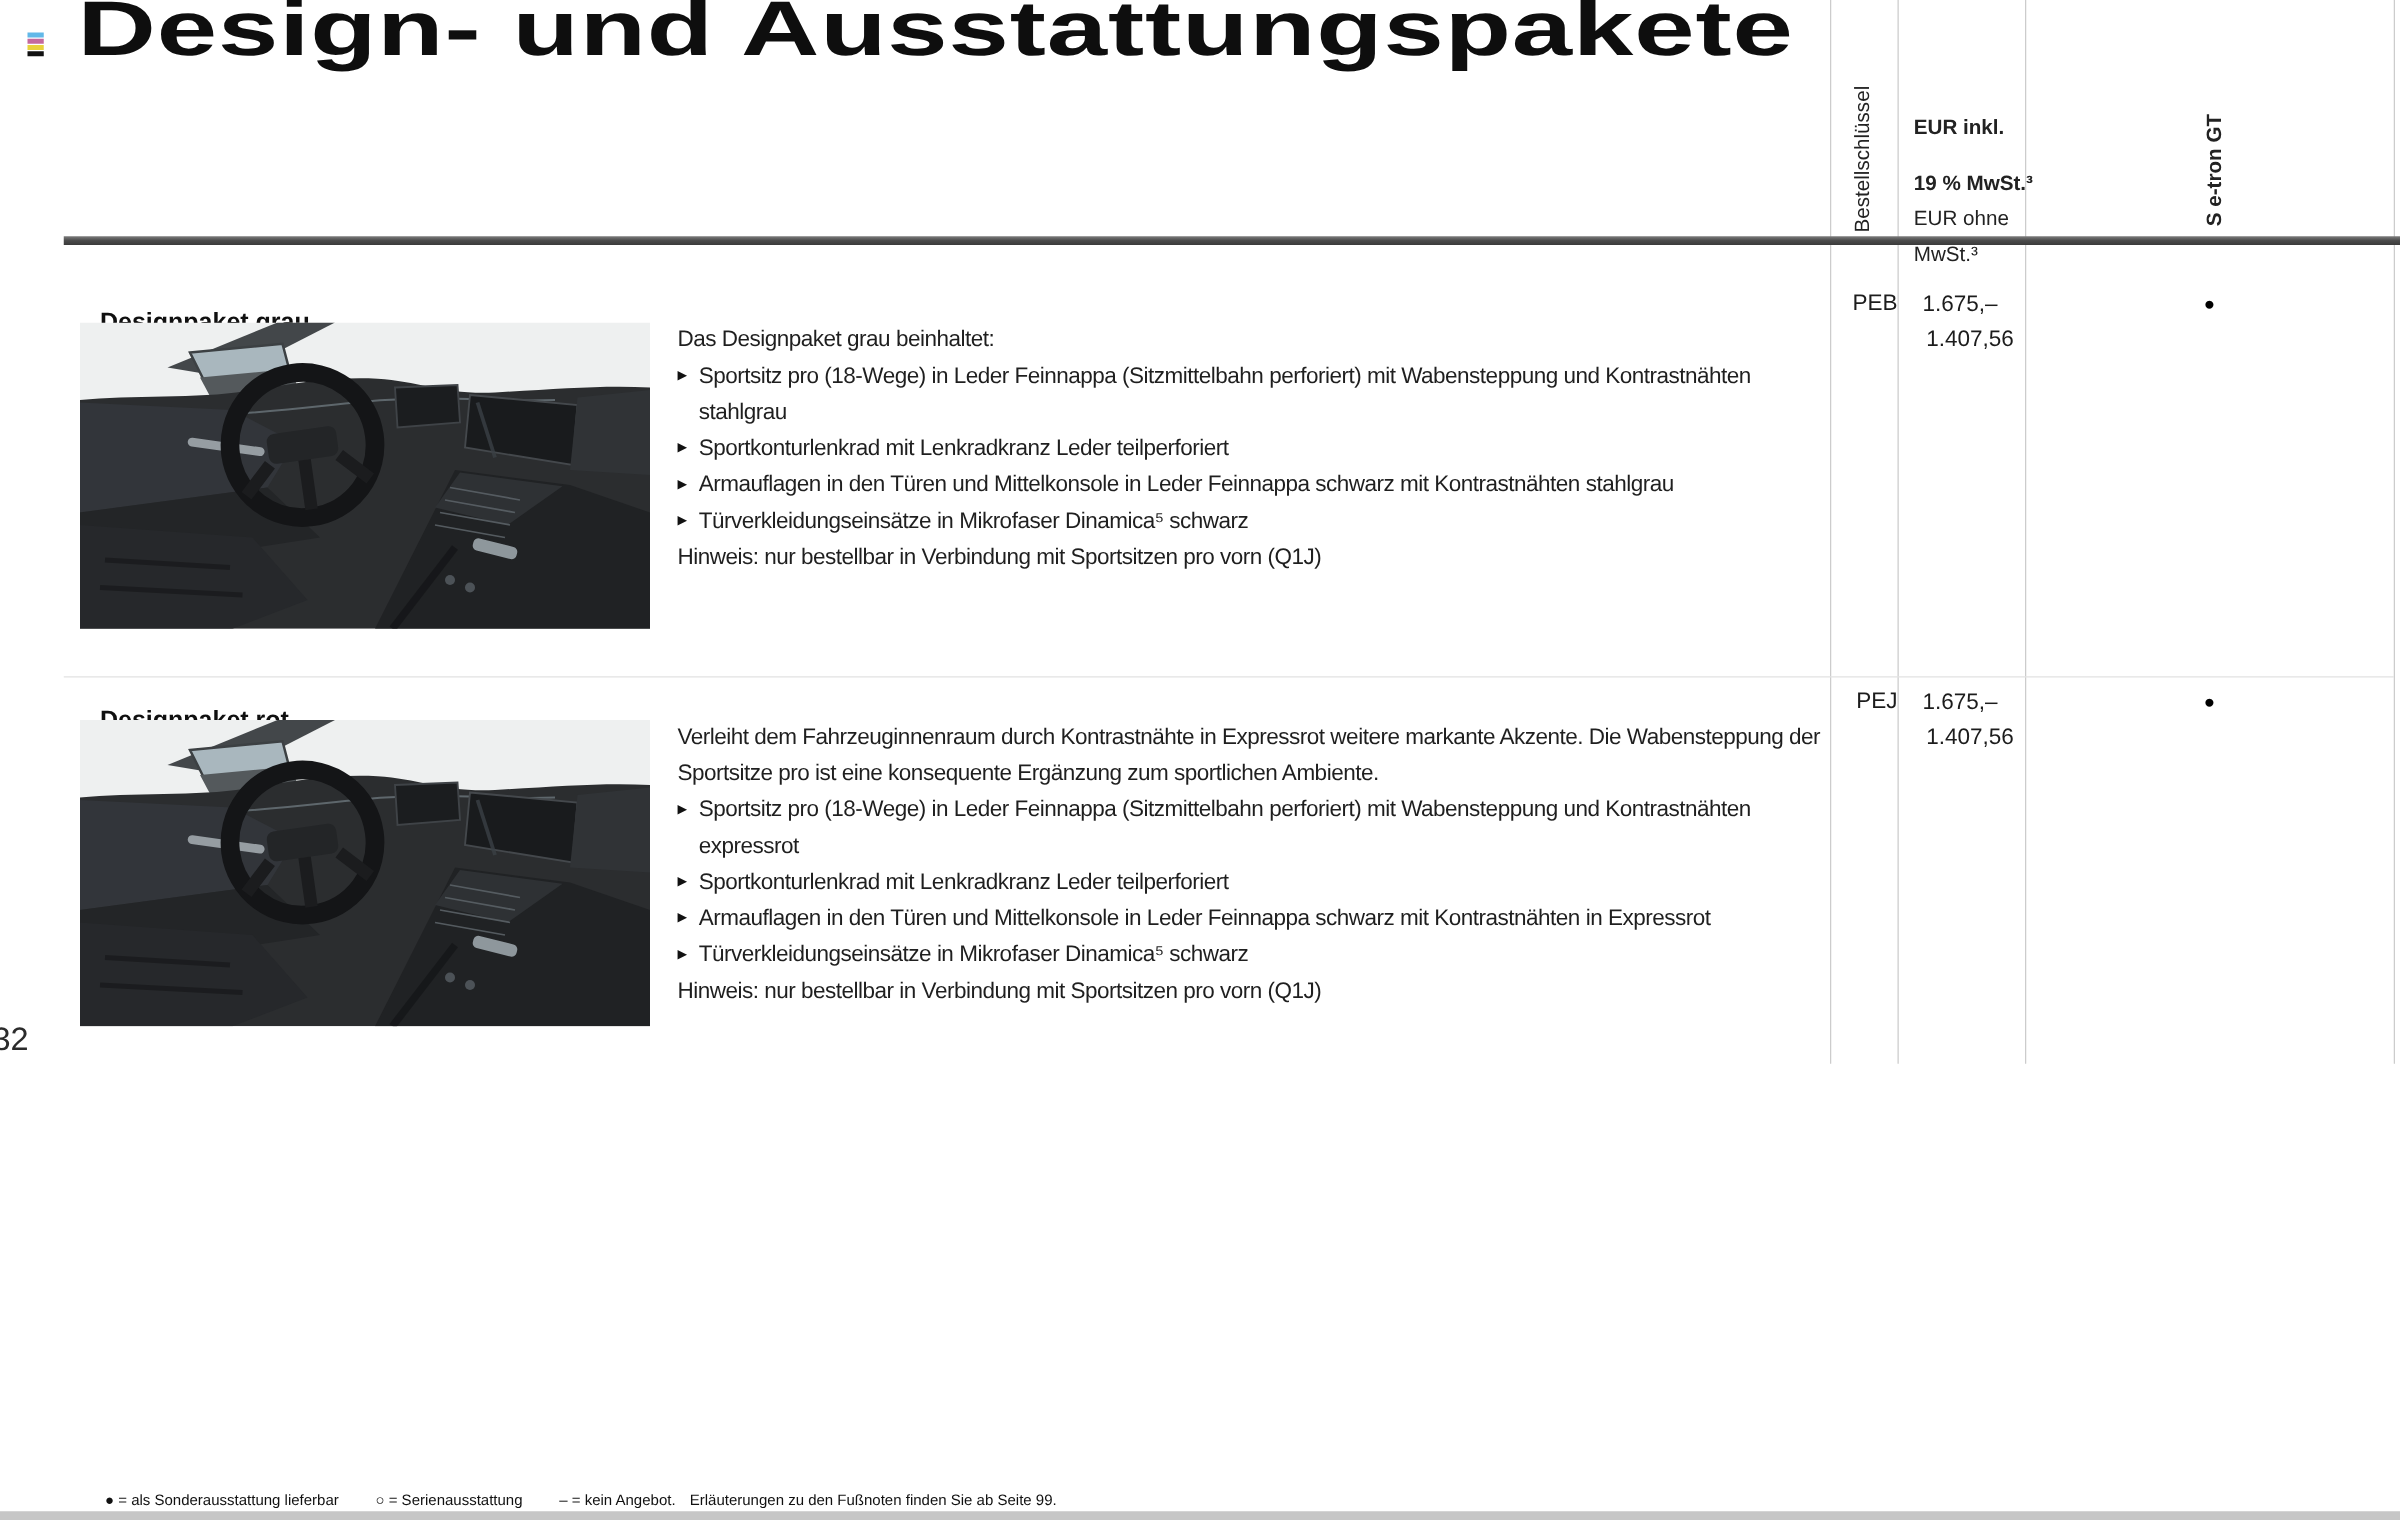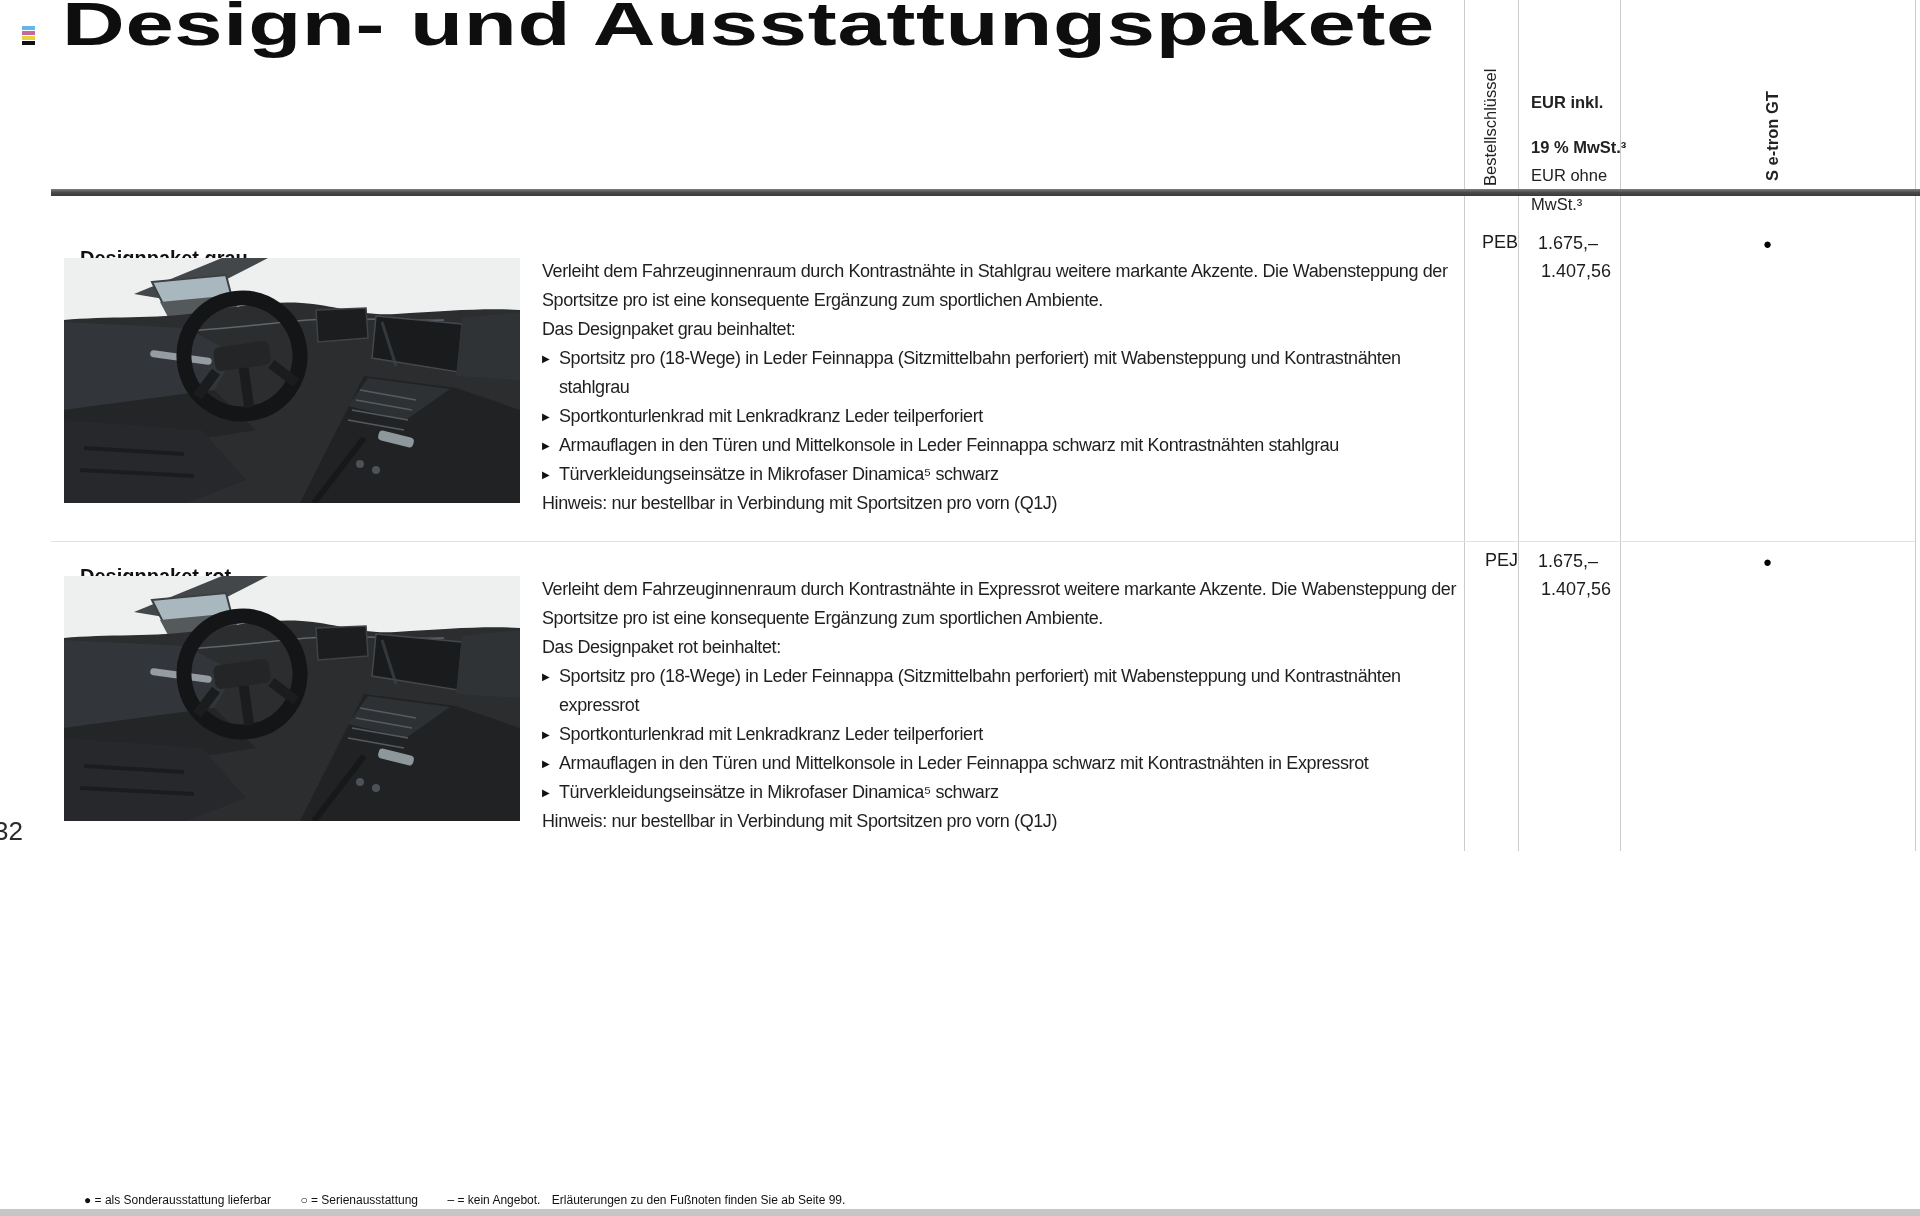--- a/index.html
+++ b/index.html
@@ -152,21 +152,20 @@
   <div class="rot model-label">S e-tron GT</div>
 
   <div class="heavy-rule"></div>
 
   <section class="row row-1">
     <h2 class="row-name">Designpaket grau</h2>
     <svg class="photo">
         <use href="#interior"></use>
       </svg>
     <div class="textcol">
-      <p class="intro">Verleiht dem Fahrzeuginnenraum durch Kontrastnähte in Stahlgrau weitere markante Akzente. Die Wabensteppung der Sportsitze pro ist eine konsequente Ergänzung zum sportlichen Ambiente.</p>
       <p class="includes">Das Designpaket grau beinhaltet:</p>
       <ul class="feat">
         <li>
             <span class="marker">▶</span>
             <span>Sportsitz pro (18-Wege) in Leder Feinnappa (Sitzmittelbahn perforiert) mit Wabensteppung und Kontrastnähten stahlgrau</span>
           </li>
         <li>
             <span class="marker">▶</span>
             <span>Sportkonturlenkrad mit Lenkradkranz Leder teilperforiert</span>
           </li>
@@ -191,21 +190,20 @@
 
   <div class="row-sep"></div>
 
   <section class="row row-2">
     <h2 class="row-name">Designpaket rot</h2>
     <svg class="photo">
         <use href="#interior"></use>
       </svg>
     <div class="textcol">
       <p class="intro">Verleiht dem Fahrzeuginnenraum durch Kontrastnähte in Expressrot weitere markante Akzente. Die Wabensteppung der Sportsitze pro ist eine konsequente Ergänzung zum sportlichen Ambiente.</p>
-      <p class="includes">Das Designpaket rot beinhaltet:</p>
       <ul class="feat">
         <li>
             <span class="marker">▶</span>
             <span>Sportsitz pro (18-Wege) in Leder Feinnappa (Sitzmittelbahn perforiert) mit Wabensteppung und Kontrastnähten expressrot</span>
           </li>
         <li>
             <span class="marker">▶</span>
             <span>Sportkonturlenkrad mit Lenkradkranz Leder teilperforiert</span>
           </li>
         <li>

